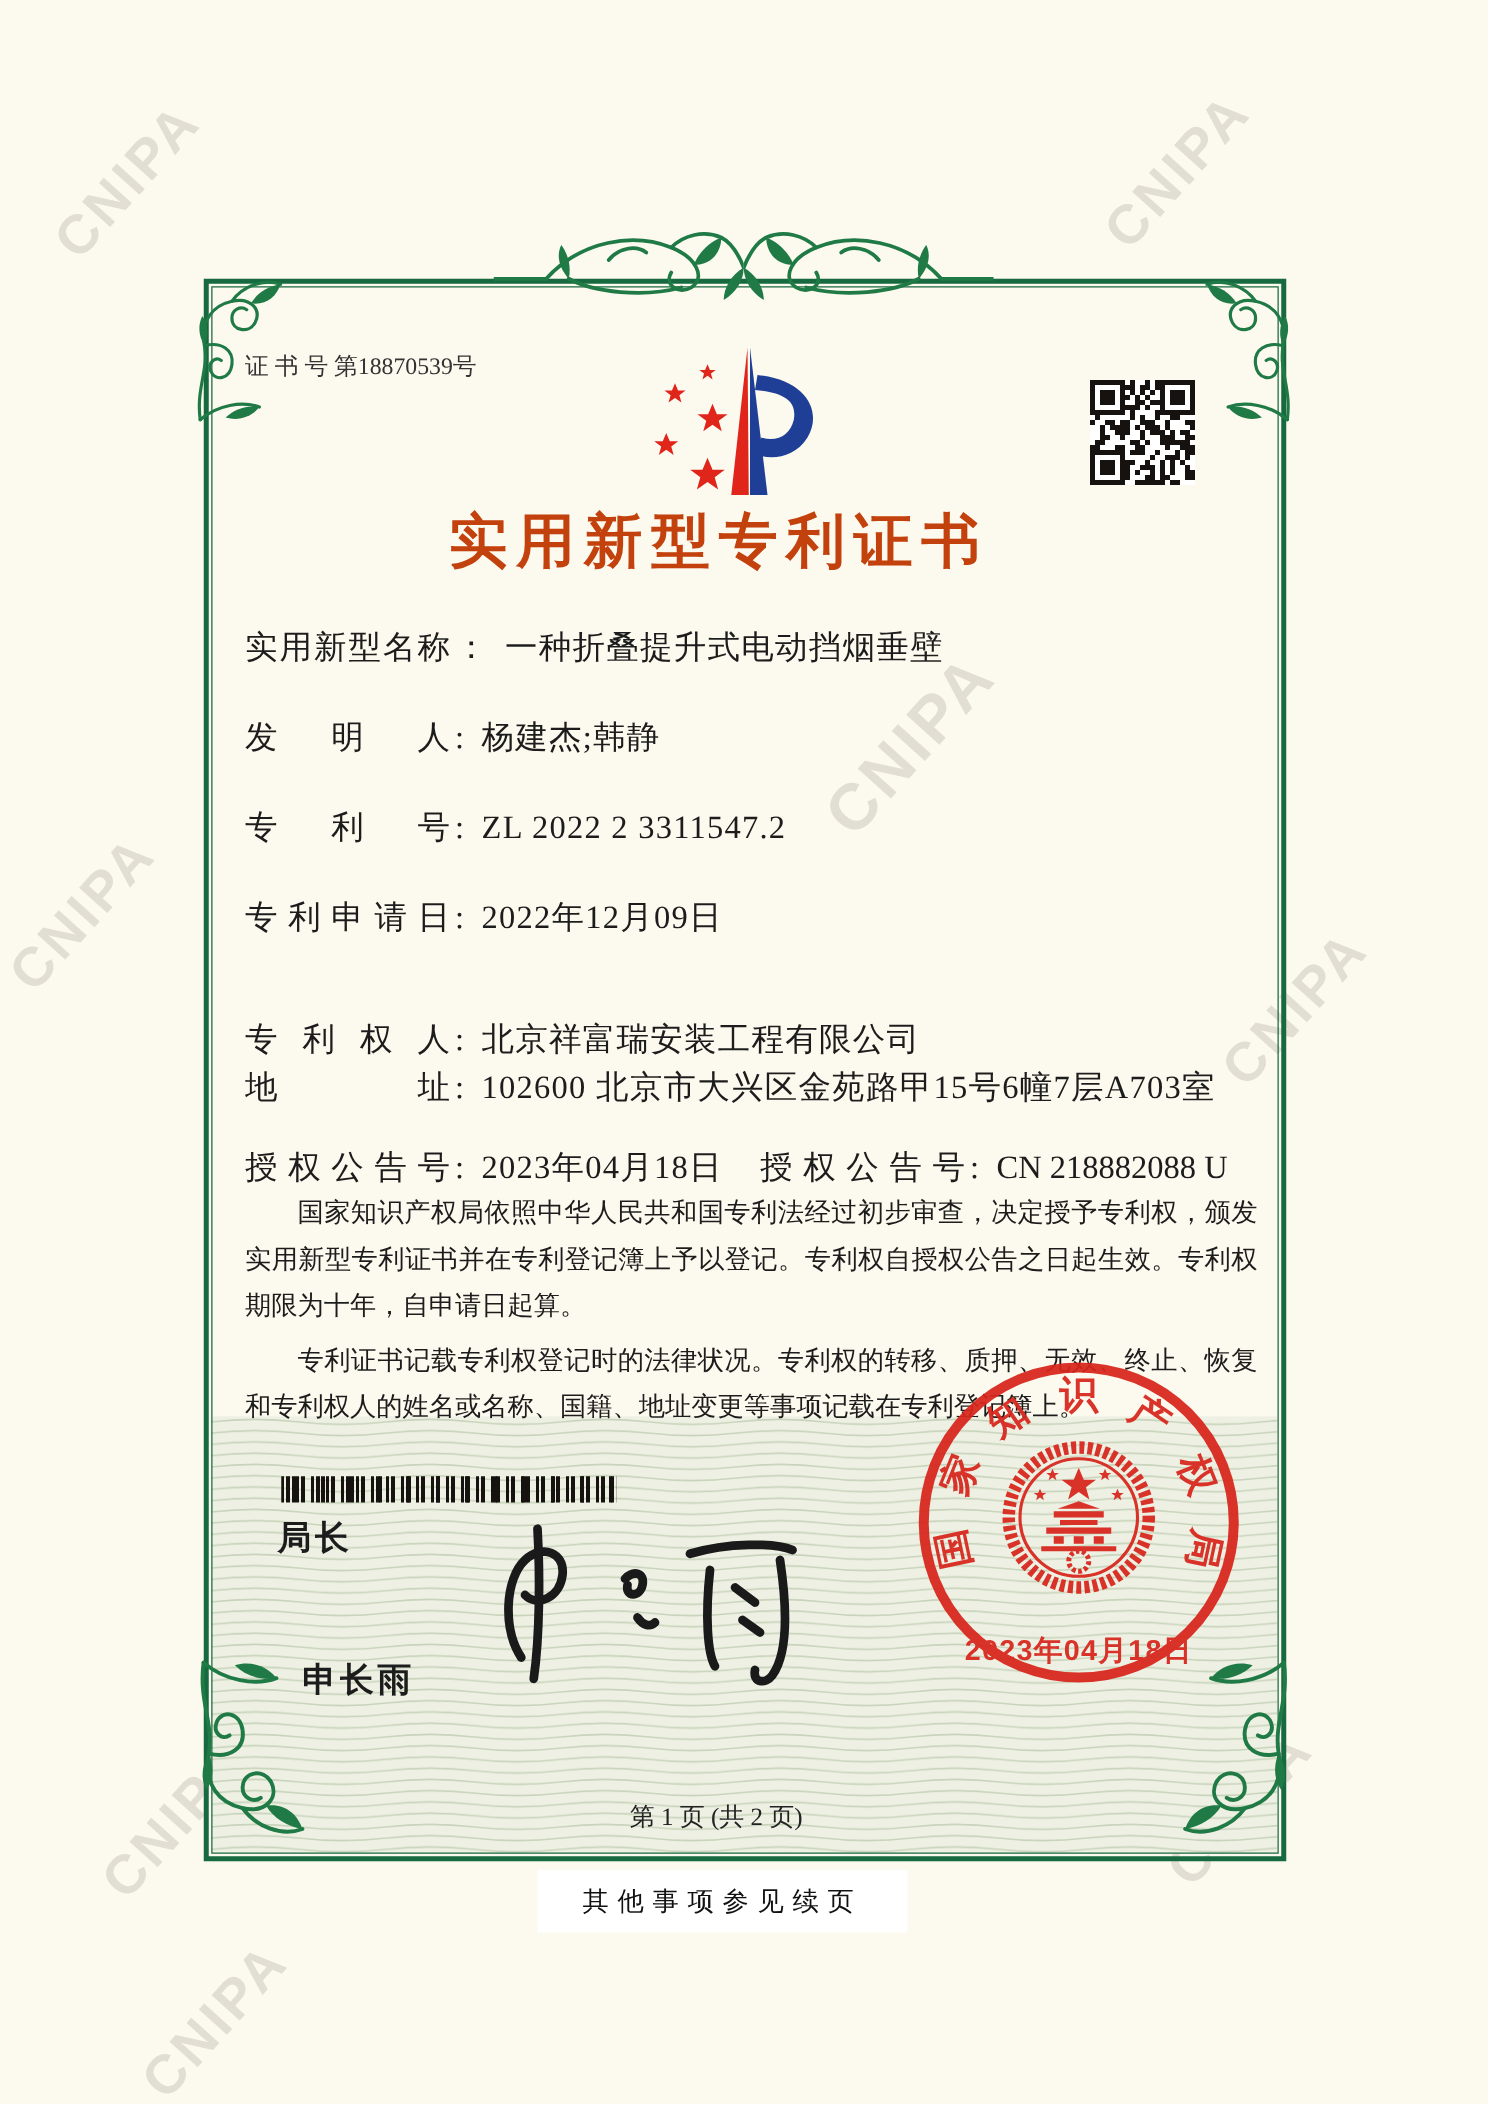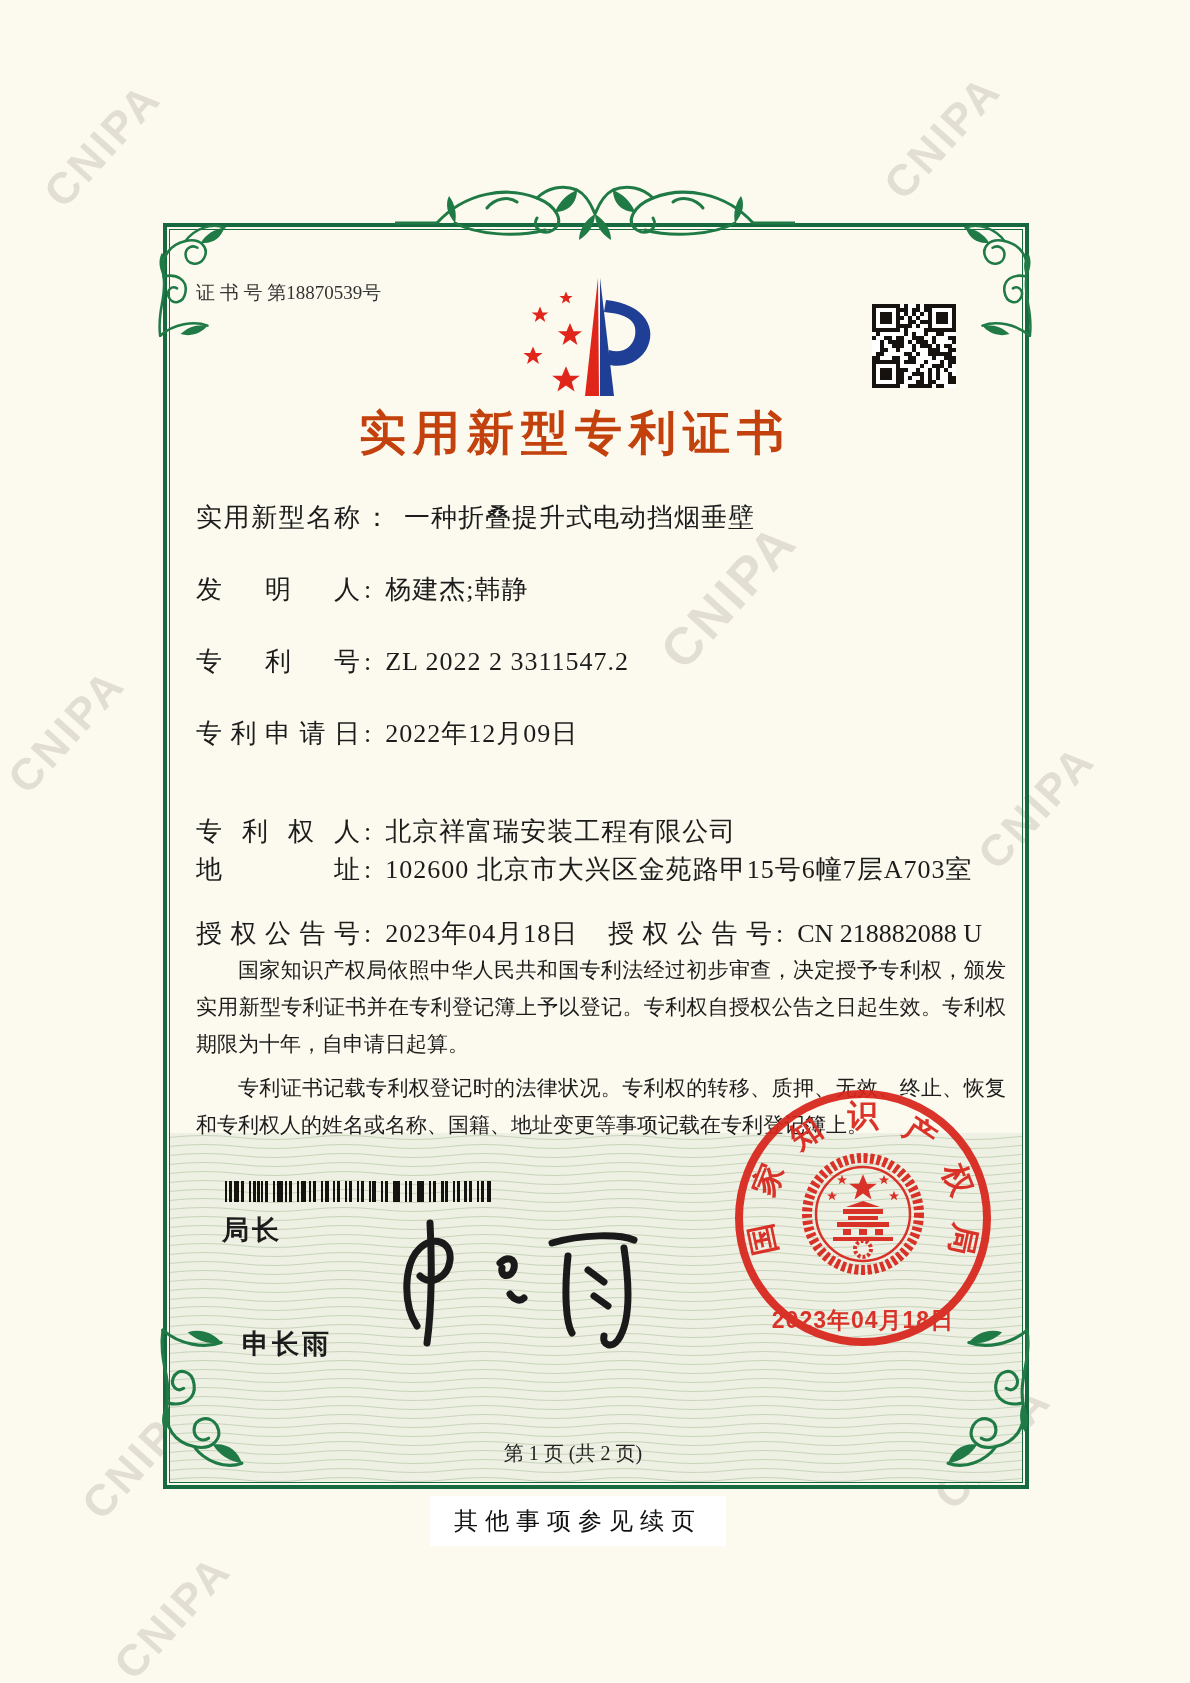--- a/index.html
+++ b/index.html
@@ -45,21 +45,21 @@
   .officer-name{position:absolute;left:222px;top:1326px;z-index:3;font:700 27px "Liberation Sans",sans-serif;letter-spacing:3px;margin-left:20px;}
   .sig{position:absolute;left:372px;top:1208px;width:290px;height:150px;z-index:4;}
   
   .seal{position:absolute;left:728px;top:1083px;width:270px;height:270px;z-index:5;opacity:.93;}
   .seal-date{position:absolute;left:35px;top:222px;width:200px;z-index:6;text-align:center;
              color:#d8251c;font:700 23px "Liberation Sans",sans-serif;letter-spacing:1px;}
   
   .pageinfo{position:absolute;left:173px;top:1440px;width:800px;z-index:3;text-align:center;font-size:20px;color:#222;}
   .note-box{position:absolute;left:430px;top:1496px;width:296px;height:50px;z-index:3;
             background:#fff;display:flex;align-items:center;justify-content:center;
-            font-size:24px;letter-spacing:7px;color:#111;}
+            font-size:21px;letter-spacing:7px;color:#111;}
 </style>
 </head>
 <body>
 
 <div class="page">
 
   <div class="wm" style="left:28px;top:120px">CNIPA</div>
   <div class="wm" style="left:868px;top:112px">CNIPA</div>
   <div class="wm" style="left:-8px;top:706px">CNIPA</div>
   <div class="wm lg" style="left:642px;top:566px">CNIPA</div>

